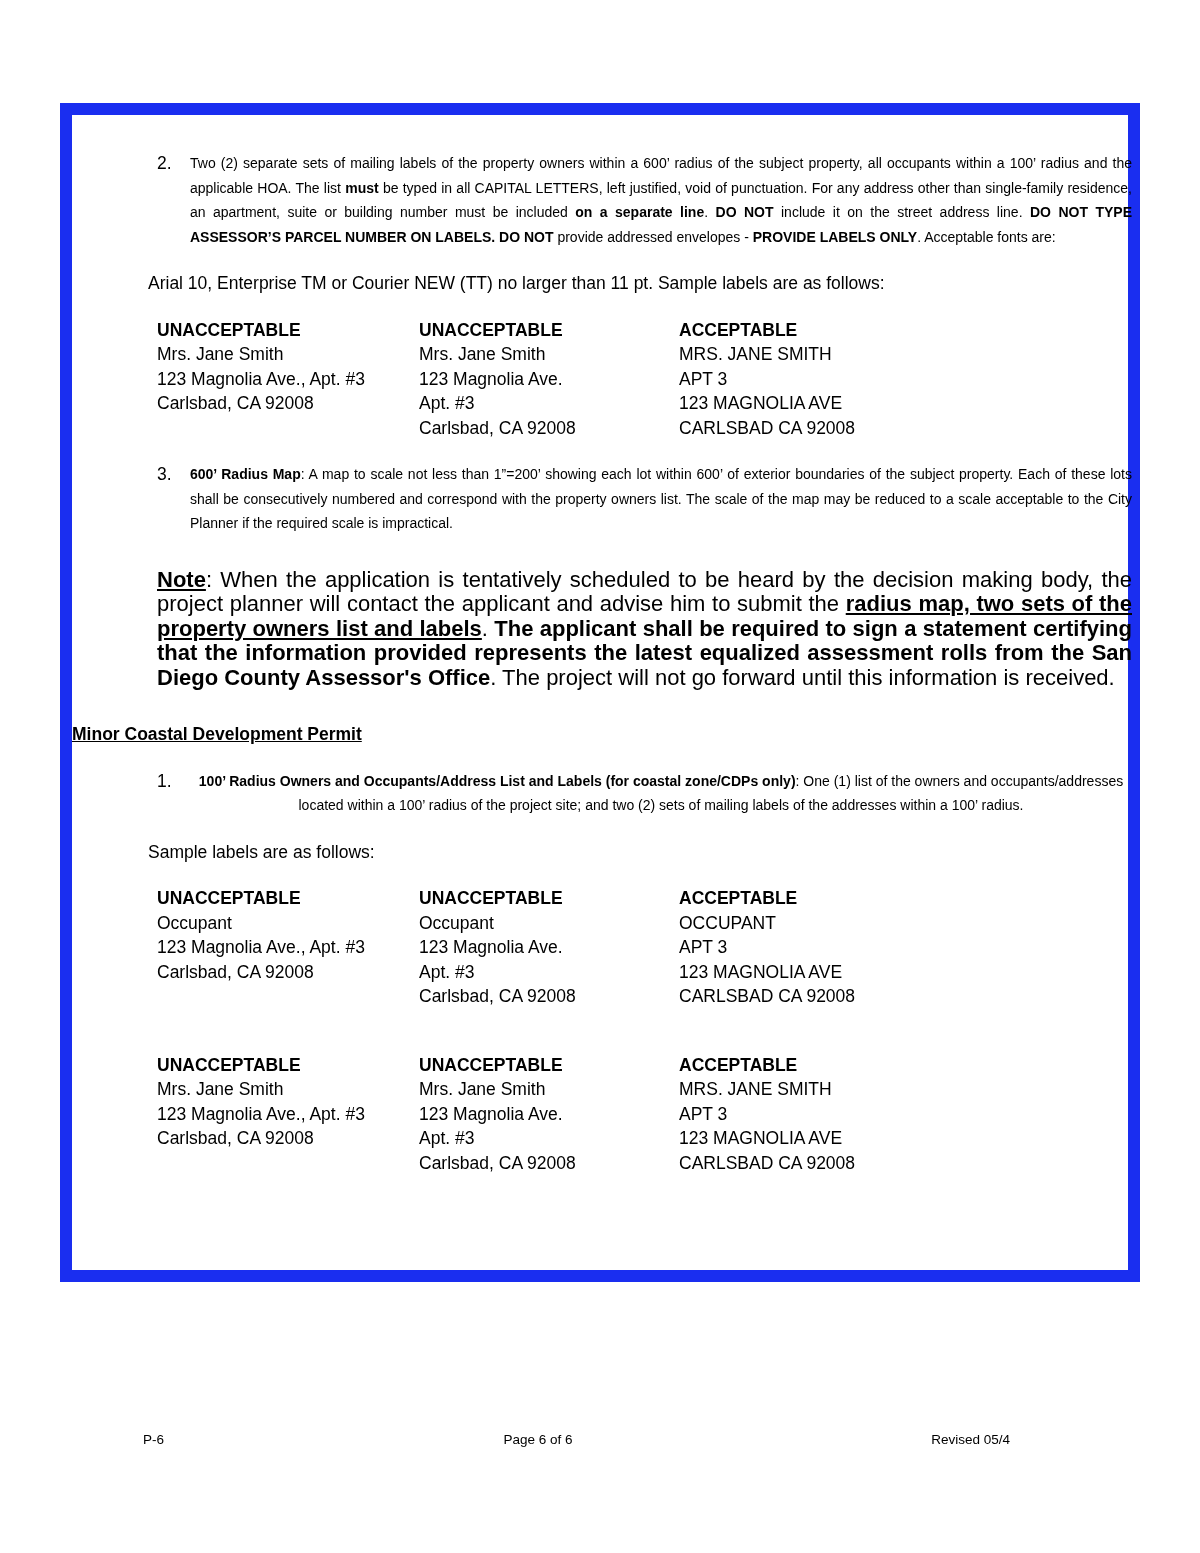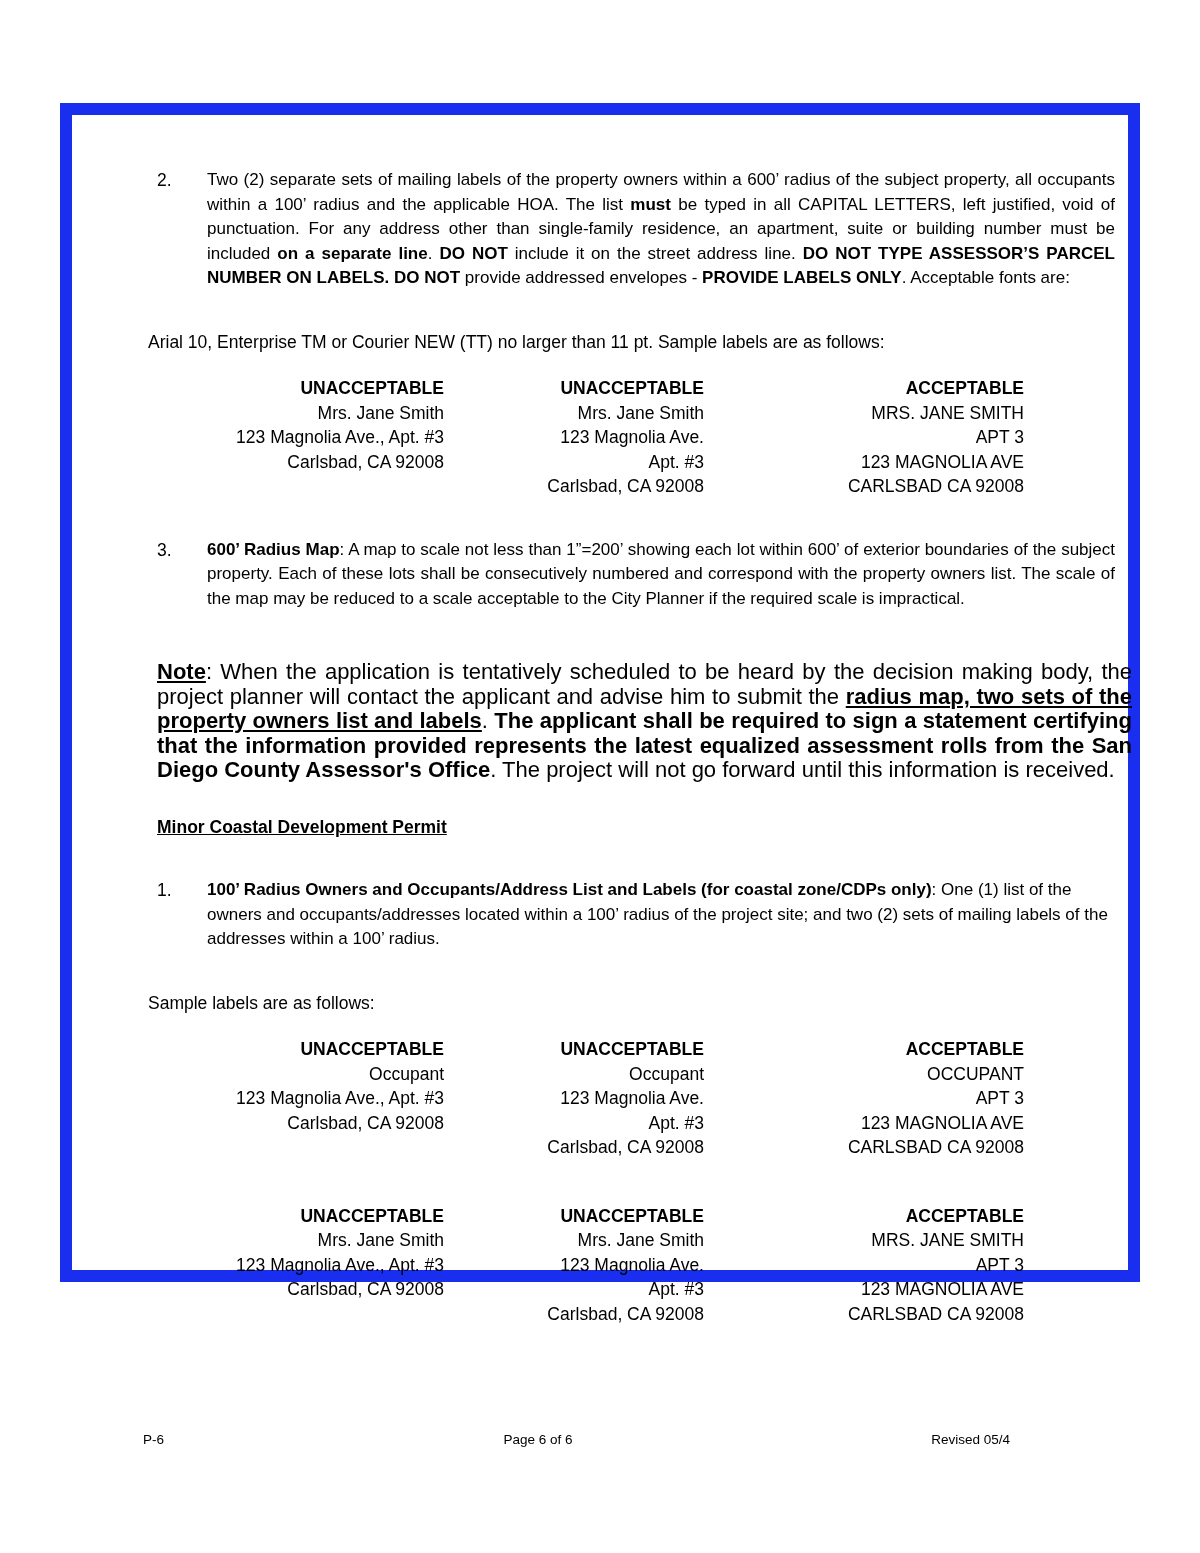--- a/index.html
+++ b/index.html
@@ -47,43 +47,42 @@
     margin-bottom: 0;
   }
   .num-marker {
     position: absolute;
     left: 85px;
     top: 0;
     font-size: 17.5px;
     line-height: 24.5px;
   }
   .para {
-    font-size: 17px;
+    font-size: 14px;
     line-height: 24.5px;
     text-align: justify;
-    margin: 17px;
-  }
-  .para.nojust { text-align: left; }
+    margin: 0;
+  }
+  .para.nojust { text-align: center; }
   b, .b { font-weight: bold; }
   .u { text-decoration: underline; }
 
   .indent-text {
     padding-left: 76px;
     padding-right: 20px;
     font-size: 17.5px;
     line-height: 24.5px;
   }
 
   
   .labels {
     position: relative;
-    padding-left: 110px;
-    font-size: 17.5px;
-    line-height: 24.5px;
-    text-align: right;
+    padding-left: 85px;
+    font-size: 17.5px;
+    line-height: 24.5px;
   }
   .labels-row {
     display: flex;
     flex-direction: row;
   }
   .label-col {
     box-sizing: border-box;
   }
   .label-col.c1 { width: 262px; }
   .label-col.c2 { width: 260px; }
@@ -97,21 +96,20 @@
   }
 
   .note-block {
     padding-left: 85px;
     padding-right: 20px;
     font-size: 22px;
     line-height: 24.5px;
     text-align: justify;
   }
   .section-head {
-    padding-left: 85px;
     font-size: 17.5px;
     line-height: 24.5px;
     font-weight: bold;
     text-decoration: underline;
   }
   .spacer-md { height: 22px; }
   .spacer-lg { height: 32px; }
   .spacer-xl { height: 44px; }
 
   

